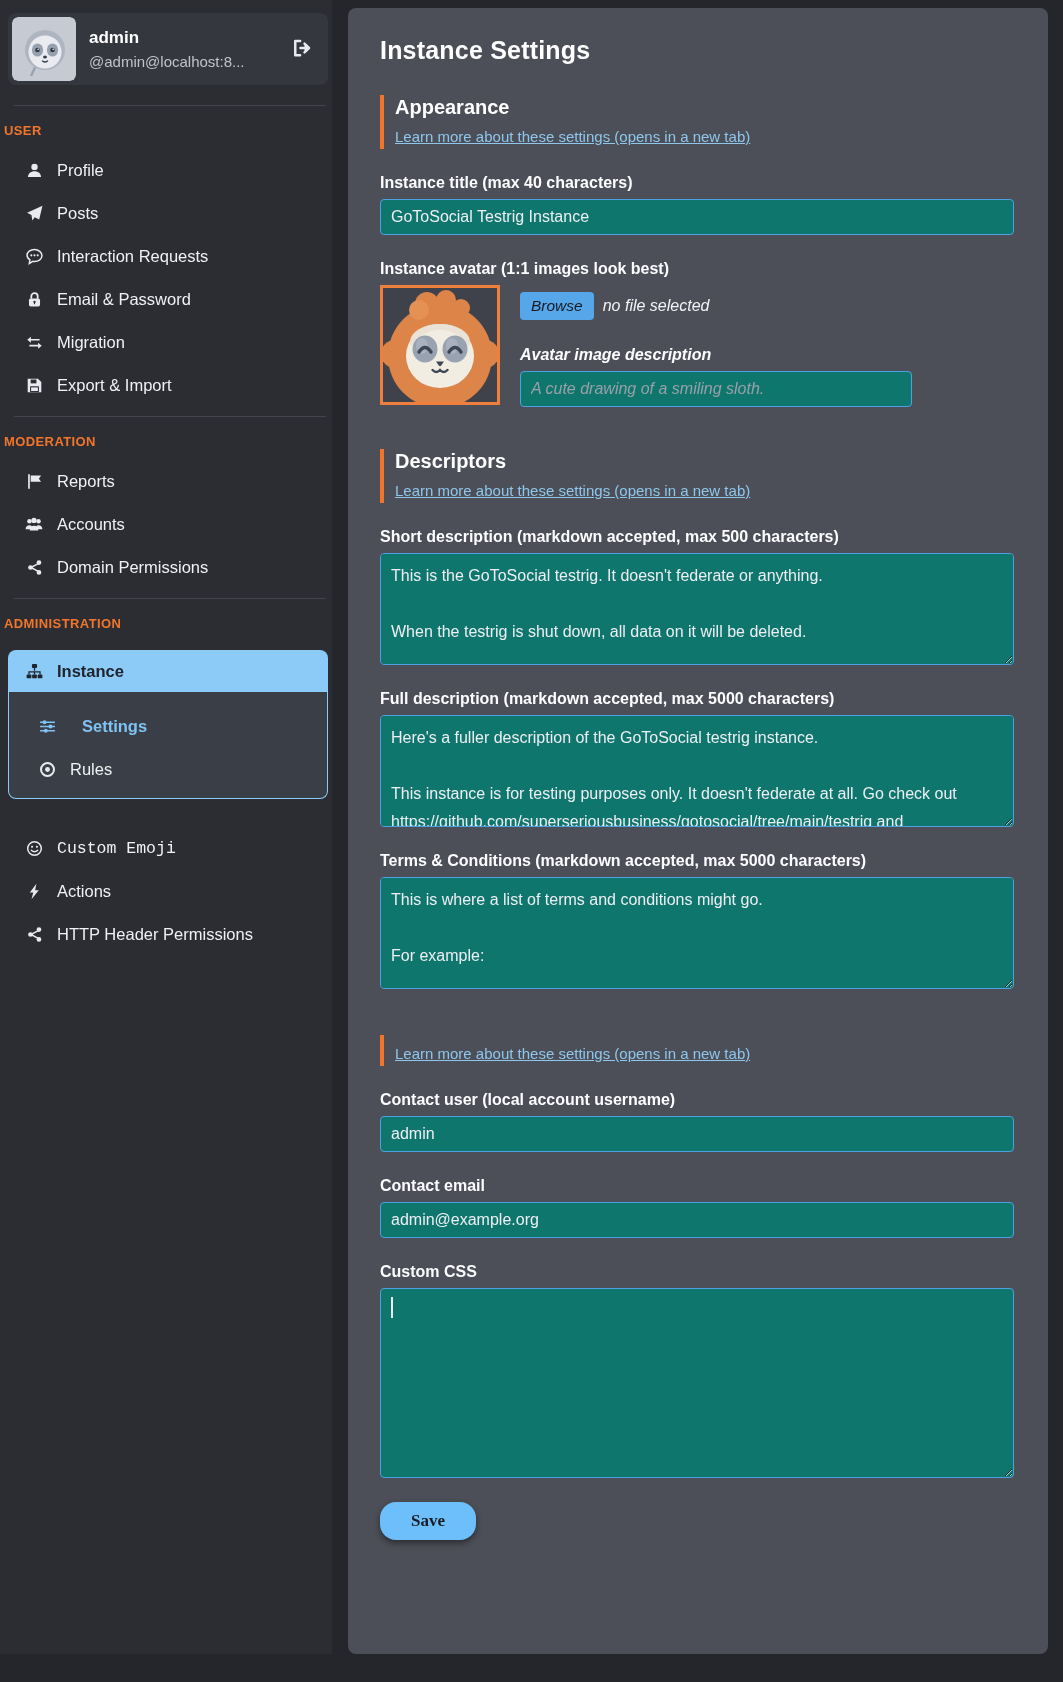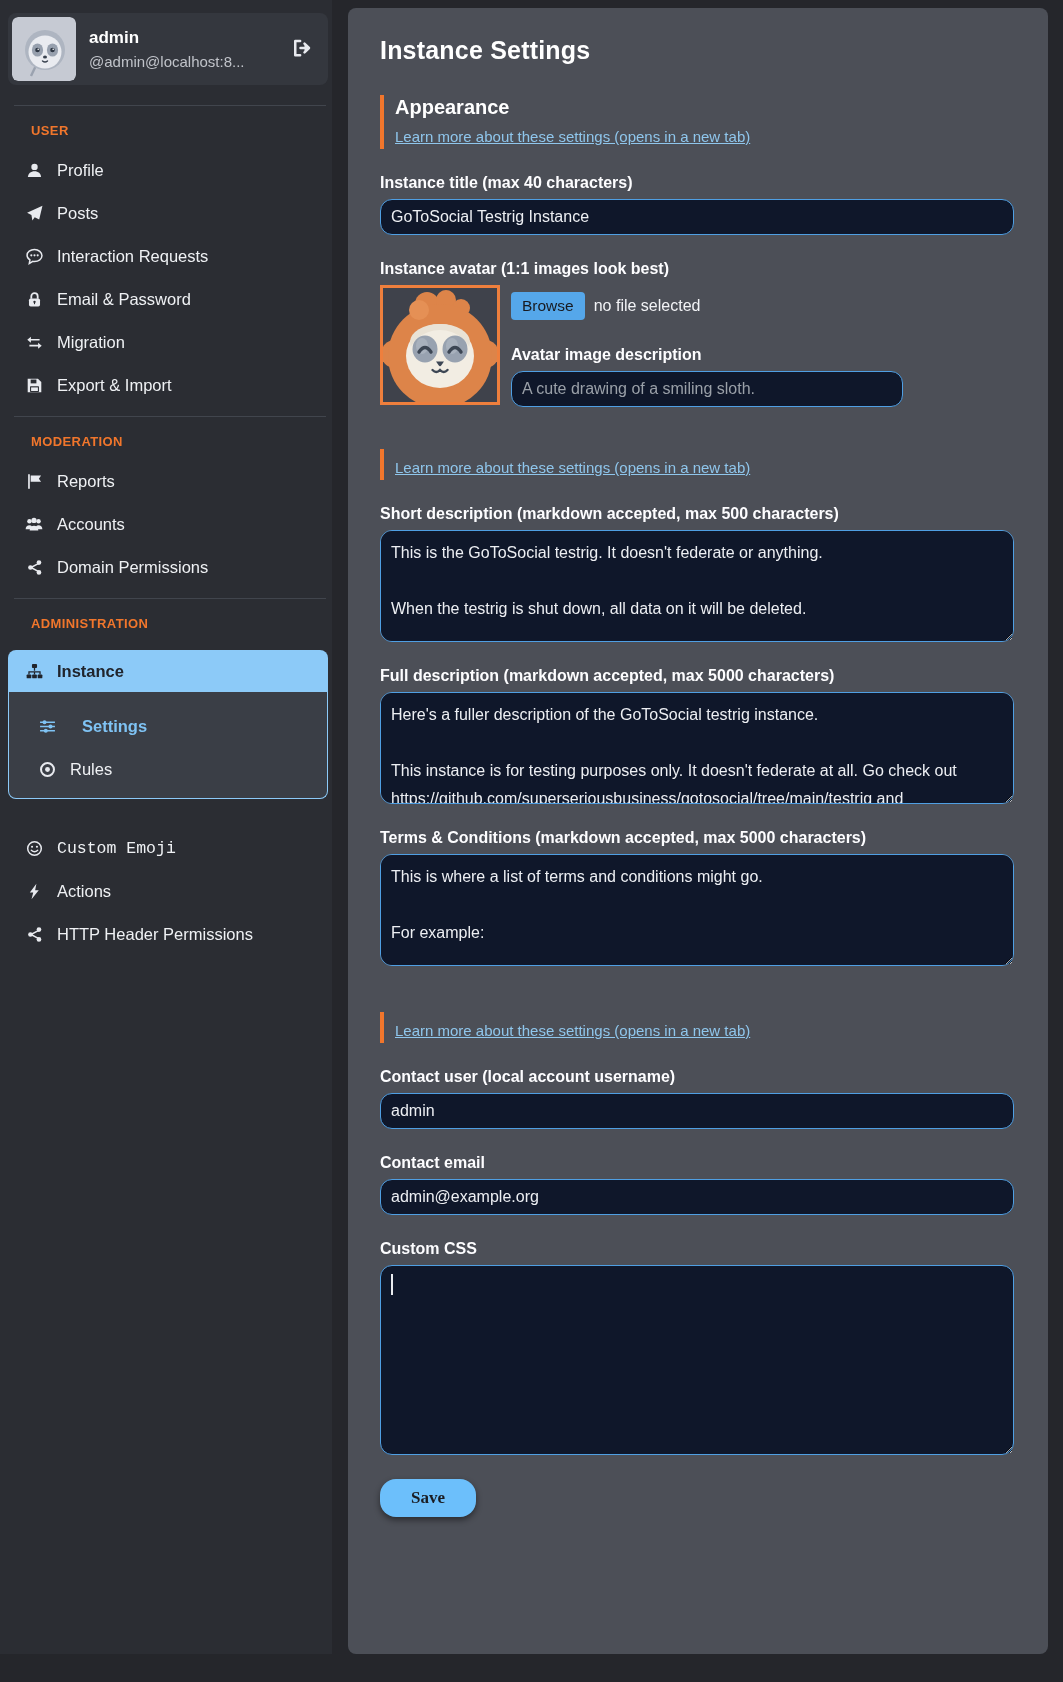--- a/index.html
+++ b/index.html
@@ -16,21 +16,21 @@
   .user-card {
     margin:3px 4px 0 8px; background:#34373e; border-radius:8px;
     display:flex; align-items:center; gap:13px; padding:4px 10px 4px 4px; height:72px; box-sizing:border-box;
   }
   .user-avatar { width:64px; height:64px; border-radius:6px; flex:none; display:block; }
   .user-names { line-height:1.25; }
   .user-name { font-weight:bold; font-size:17px; color:#ffffff; }
   .user-handle { font-size:15px; color:#c0c3c9; margin-top:5px; }
   .logout-btn { margin-left:auto; background:none; border:none; padding:4px 6px; cursor:pointer; color:#6cbffb; align-self:center; }
   .side-divider { border:none; border-top:1px solid #41454d; margin:20px 6px 0 14px; }
-  .side-heading { margin:17px 0 0 31px; color:#f1762c; font-size:13px; font-weight:bold; letter-spacing:.4px; }
+  .side-heading { margin:17px 0 0 4px; color:#f1762c; font-size:13px; font-weight:bold; letter-spacing:.4px; }
   .nav-item { display:flex; align-items:center; gap:13px; margin:21px 0 0 24px; font-size:16.5px; color:#eff1f4; cursor:pointer; height:22px; }
   .icon { width:20px; display:inline-flex; justify-content:center; align-items:center; color:#e8eaef; flex:none; }
   .icon svg { display:block; }
 
   .instance-block { margin:19px 4px 0 8px; }
   .instance-row {
     display:flex; align-items:center; gap:13px; background:#8ccaf8; color:#20242c;
     font-weight:bold; font-size:16.5px; border-radius:8px 8px 0 0; padding-left:16px; height:42px; cursor:pointer;
   }
   .instance-row .icon { color:#20242c; }
@@ -47,33 +47,33 @@
     flex:1; margin:8px 15px 0 16px; background:#4c4f57; border-radius:8px;
     padding:22px 34px 32px 32px; box-sizing:border-box;
   }
   .page-title { font-size:25px; font-weight:bold; margin:6px 0 0; color:#ffffff; letter-spacing:.2px; }
   .section-head { border-left:4px solid #f1762c; padding:1px 0 3px 11px; margin-top:30px; }
   .section-head h2 { font-size:20px; margin:0; color:#ffffff; }
   .learn-link { display:inline-block; margin-top:9px; color:#8fc6ec; font-size:15px; text-decoration:underline; cursor:pointer; }
   .field { margin-top:25px; }
   .field-label { display:block; font-weight:bold; font-size:16px; color:#fdfdff; margin-bottom:7px; }
   .text-input, textarea.ta {
-    width:100%; box-sizing:border-box; background:#0f172a; border:1.5px solid #4f9fe3;
-    border-radius:12px; color:#edeff3; font:inherit; font-size:16px; padding:6px 10px; outline:none;
+    width:100%; box-sizing:border-box; background:#0f766e; border:1.5px solid #4f9fe3;
+    border-radius:4px; color:#edeff3; font:inherit; font-size:16px; padding:6px 10px; outline:none;
   }
   .text-input { height:36px; }
   .text-input::placeholder, textarea.ta::placeholder { color:#9aa0a8; }
   textarea.ta { line-height:1.75; padding:8px 10px; resize:vertical; display:block; }
   .ta-desc { height:112px; }
   .ta-css { height:190px; }
 
   .avatar-row { display:flex; margin-top:4px; }
   .avatar-box { width:120px; height:120px; border:3px solid #ee7f3d; background:#3f424b; box-sizing:border-box; flex:none; }
   .avatar-box svg { display:block; width:114px; height:114px; }
-  .avatar-right { margin-left:11px; padding-top:7px; flex:1; }
+  .avatar-right { margin-left:20px; padding-top:7px; flex:1;font-style:italic; }
   .browse-row { display:flex; align-items:center; gap:9px; }
   .browse-btn { background:#55a7ea; color:#181a20; border:none; font:inherit; font-size:15.5px; padding:5px 11px; border-radius:4px; cursor:pointer; }
   .file-status { font-size:16px; color:#f2f3f6; }
   .desc-label { margin-top:26px; }
   .desc-input { width:392px; max-width:100%; }
 
   .css-wrap { position:relative; }
   .fake-caret { position:absolute; left:11px; top:9px; width:1.5px; height:21px; background:#e9ebef; pointer-events:none; }
 
   .save-btn {
@@ -338,20 +338,21 @@
             <button class="browse-btn">Browse</button>
             <span class="file-status">no file selected</span>
           </div>
           <label class="field-label desc-label">Avatar image description</label>
           <input class="text-input desc-input" type="text" placeholder="A cute drawing of a smiling sloth." style="">
         </div>
       </div>
     </div>
 
     <div class="section-head" style="margin-top:42px;">
+      <h2>Descriptors</h2>
       <a class="learn-link">Learn more about these settings (opens in a new tab)</a>
     </div>
 
     <div class="field">
       <label class="field-label">Short description (markdown accepted, max 500 characters)</label>
       <textarea class="ta ta-desc" spellcheck="false" style="">This is the GoToSocial testrig. It doesn't federate or anything.
 
 When the testrig is shut down, all data on it will be deleted.
 
 Don't use this in production!</textarea>

